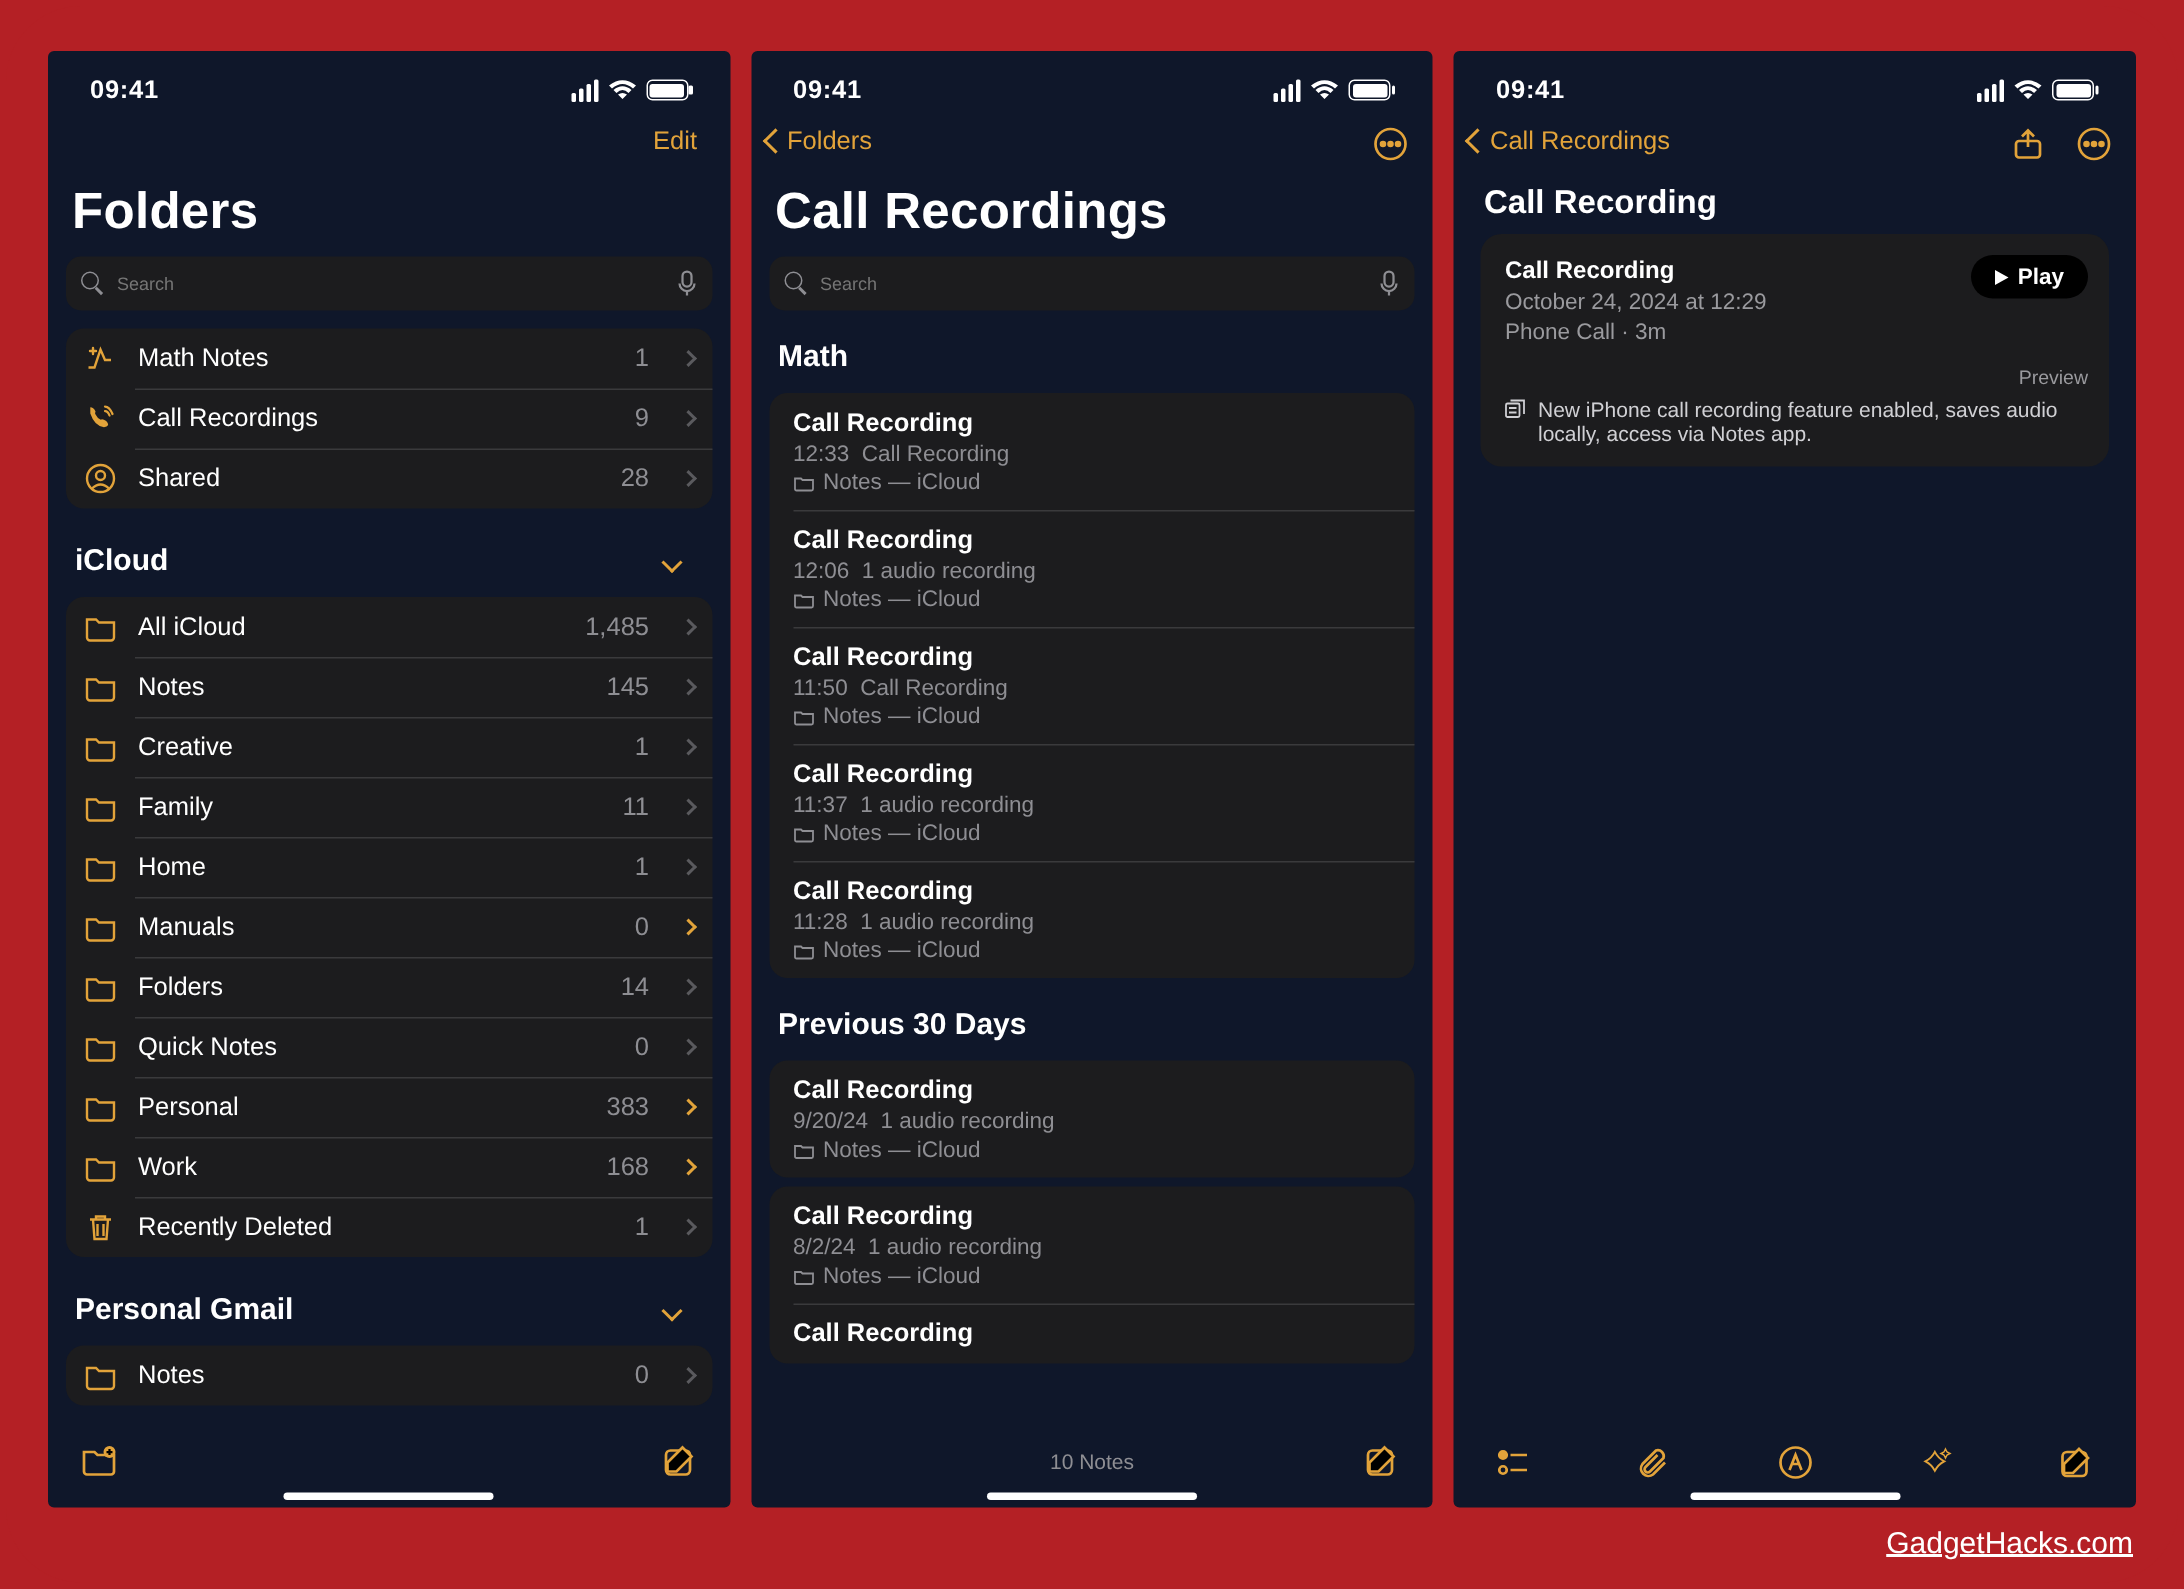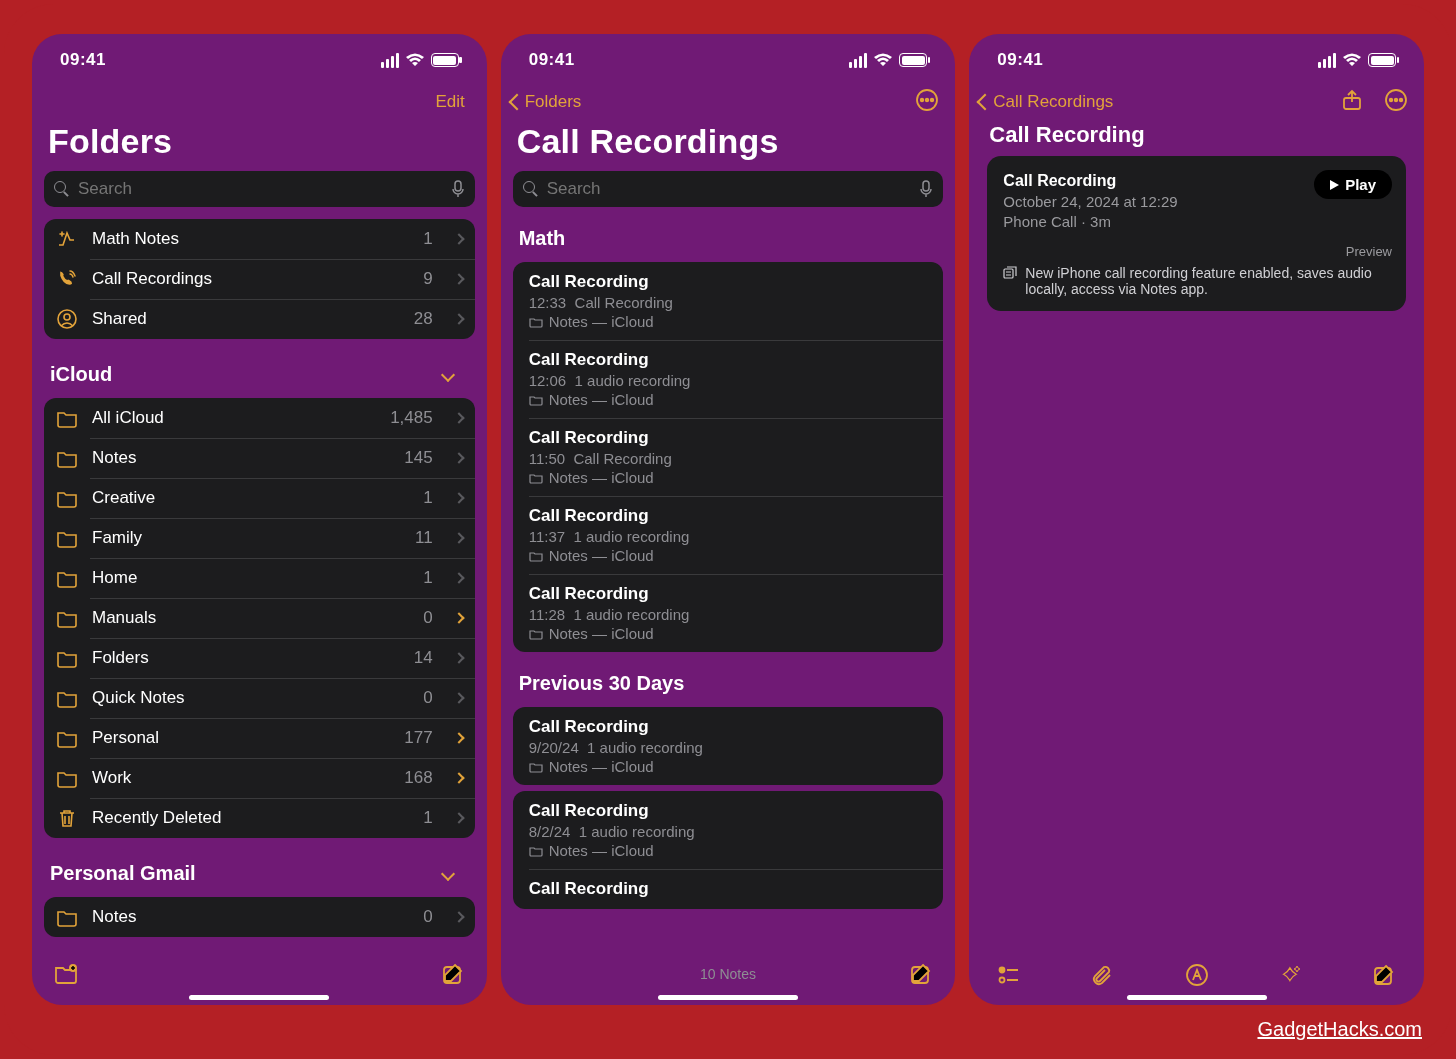--- a/index.html
+++ b/index.html
@@ -1,46 +1,46 @@
 <!DOCTYPE html>
 <html><head>
 <meta charset="utf-8">
 <style>
   * { margin:0; padding:0; box-sizing:border-box; font-family: -apple-system, BlinkMacSystemFont, "Segoe UI", Helvetica, Arial, sans-serif; -webkit-font-smoothing:antialiased; }
   body { background:#b42025; width:1456px; height:1059px; position:relative; }
   .frame { position:absolute; top:4px; left:4px; right:4px; bottom:4px; background:#b42025; border-radius:50px; padding:30px 28px 50px 28px; display:flex; gap:14px; }
   .watermark { position:absolute; right:30px; bottom:14px; color:#fff; font-size:20px; font-weight:500;text-decoration:underline; }
-  .phone { flex:1 1 0; background:#701a75; border-radius:30px; overflow:hidden; position:relative; color:#fff; display:flex; flex-direction:column; }
+  .phone { flex:1 1 0; background:#0f172a; border-radius:4px; overflow:hidden; position:relative; color:#fff; display:flex; flex-direction:column; }
   
   .status { height:40px; display:flex; justify-content:space-between; align-items:center; padding:0 28px; font-size:17px; font-weight:600; margin-top:6px; }
   .status .time { letter-spacing:0.5px;}
   .status .icons { display:flex; align-items:center; gap:6px; }
   .bars { display:inline-flex; align-items:flex-end; gap:2px; }
   .bars i { width:3px; background:#fff; border-radius:1px; display:block;}
   .bars i:nth-child(1){height:6px}.bars i:nth-child(2){height:9px}.bars i:nth-child(3){height:12px}.bars i:nth-child(4){height:15px}
   .wifi-gl { font-size:18px; line-height:1; }
   .batt { width:28px; height:14px; border:1.5px solid #fff; border-radius:4px; position:relative; }
   .batt::after{ content:""; position:absolute; right:-4px; top:3px; width:2.5px; height:6px; background:#fff; border-radius:1px;}
   .batt i { position:absolute; inset:1.5px; background:#fff; border-radius:2px;}
   
-  .nav { display:flex; align-items:flex-end; justify-content:space-between; padding:4px 16px 4px 10px; min-height:36px;}
+  .nav { display:flex; align-items:flex-start; justify-content:space-between; padding:4px 16px 4px 10px; min-height:36px;}
   .nav .back { display:flex; align-items:center; color:#e2a33a; font-size:17px; gap:2px; }
   .nav .right-btns { display:flex; align-items:center; gap:20px; }
   .gold { color:#e2a33a; }
   .edit-link { font-size:17px; margin-left:auto; padding-right:6px;}
   
   .chev { width:12px; height:12px; border-right:2px solid currentColor; border-top:2px solid currentColor; display:inline-block; }
   .chev.left { transform:rotate(-135deg); }
   .chev.down { transform:rotate(135deg); }
   
   .big-title { font-size:34px; font-weight:700; padding:6px 16px 4px 16px; letter-spacing:0.2px;}
   .title-sm { font-size:22px; font-weight:700; padding:6px 20px 8px 20px;}
   
   .search-row { margin:6px 12px; background:#1c1c1e; border-radius:10px; height:36px; display:flex; align-items:center; padding:0 10px; gap:8px;}
-  .search-row input { flex:1; background:transparent; border:none; outline:none; color:#8e8e93; font-size:17px;}
+  .search-row input { flex:1; background:transparent; border:none; outline:none; color:#8e8e93; font-size:12px;}
   .mag { width:16px; height:16px; position:relative; }
   .mag::before{content:"";position:absolute;width:10px;height:10px;border:1.8px solid #8e8e93;border-radius:50%;}
   .mag::after{content:"";position:absolute;width:6px;height:1.8px;background:#8e8e93;transform:rotate(45deg);left:9px;top:12px;}
   .mic { width:14px; height:18px; stroke:#8e8e93; }
   
   .content { flex:1; overflow:hidden; padding:0 12px 0 12px;}
   .card { background:#1c1c1e; border-radius:12px; margin:6px 0; }
   .card .row { display:flex; align-items:center; padding:9px 12px 9px 12px; position:relative; font-size:17px; gap:14px;}
   .card .row + .row::before { content:""; position:absolute; top:0; left:46px; right:0; height:0.5px; background:#3a3a3c;}
   .row .folder-icon { width:22px; height:22px; flex-shrink:0;}
@@ -215,21 +215,21 @@
             </svg>
             <span class="label">Quick Notes</span>
             <span class="count">0</span>
             <span class="tiny-chev"></span>
           </div>
           <div class="row">
             <svg class="folder-icon" viewBox="0 0 22 22" fill="none" stroke="#e2a33a" stroke-width="1.6">
               <path d="M2 6 h6 l2 2 h10 v10 a2 2 0 0 1 -2 2 H4 a2 2 0 0 1 -2 -2 Z"></path>
             </svg>
             <span class="label">Personal</span>
-            <span class="count">177</span>
+            <span class="count">383</span>
             <span class="tiny-chev gold"></span>
           </div>
           <div class="row">
             <svg class="folder-icon" viewBox="0 0 22 22" fill="none" stroke="#e2a33a" stroke-width="1.6">
               <path d="M2 6 h6 l2 2 h10 v10 a2 2 0 0 1 -2 2 H4 a2 2 0 0 1 -2 -2 Z"></path>
             </svg>
             <span class="label">Work</span>
             <span class="count">168</span>
             <span class="tiny-chev gold"></span>
           </div>

